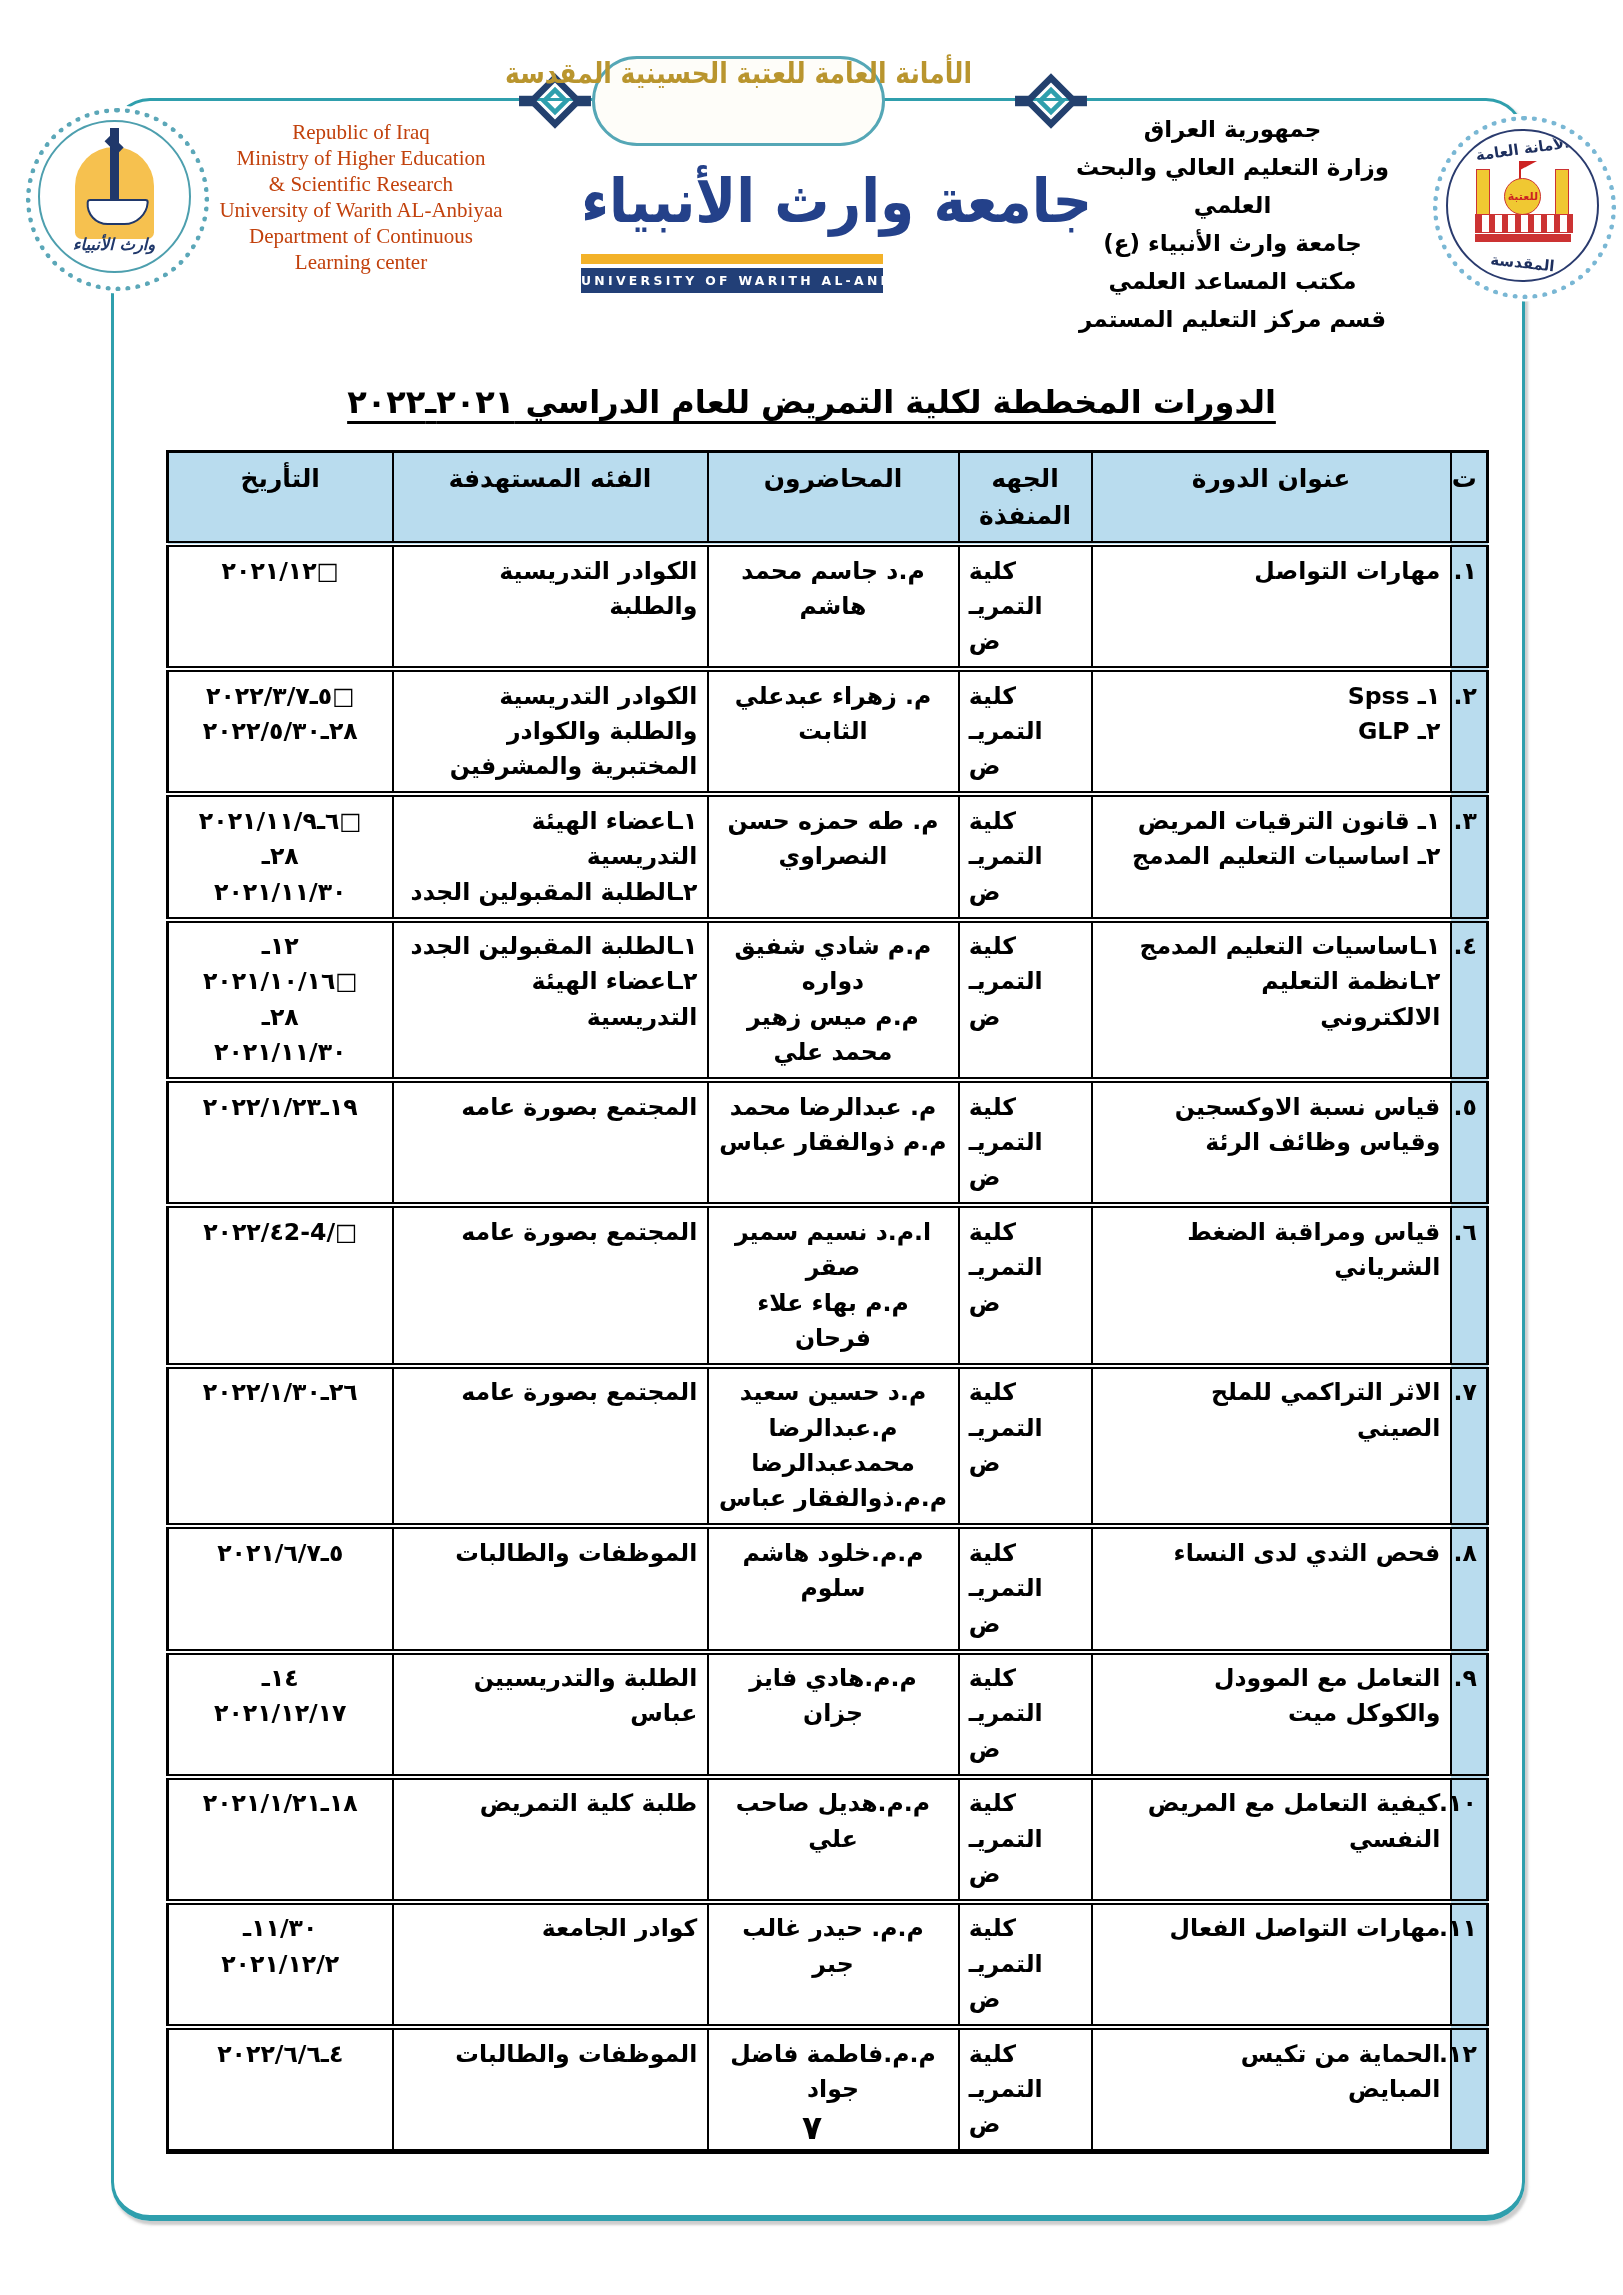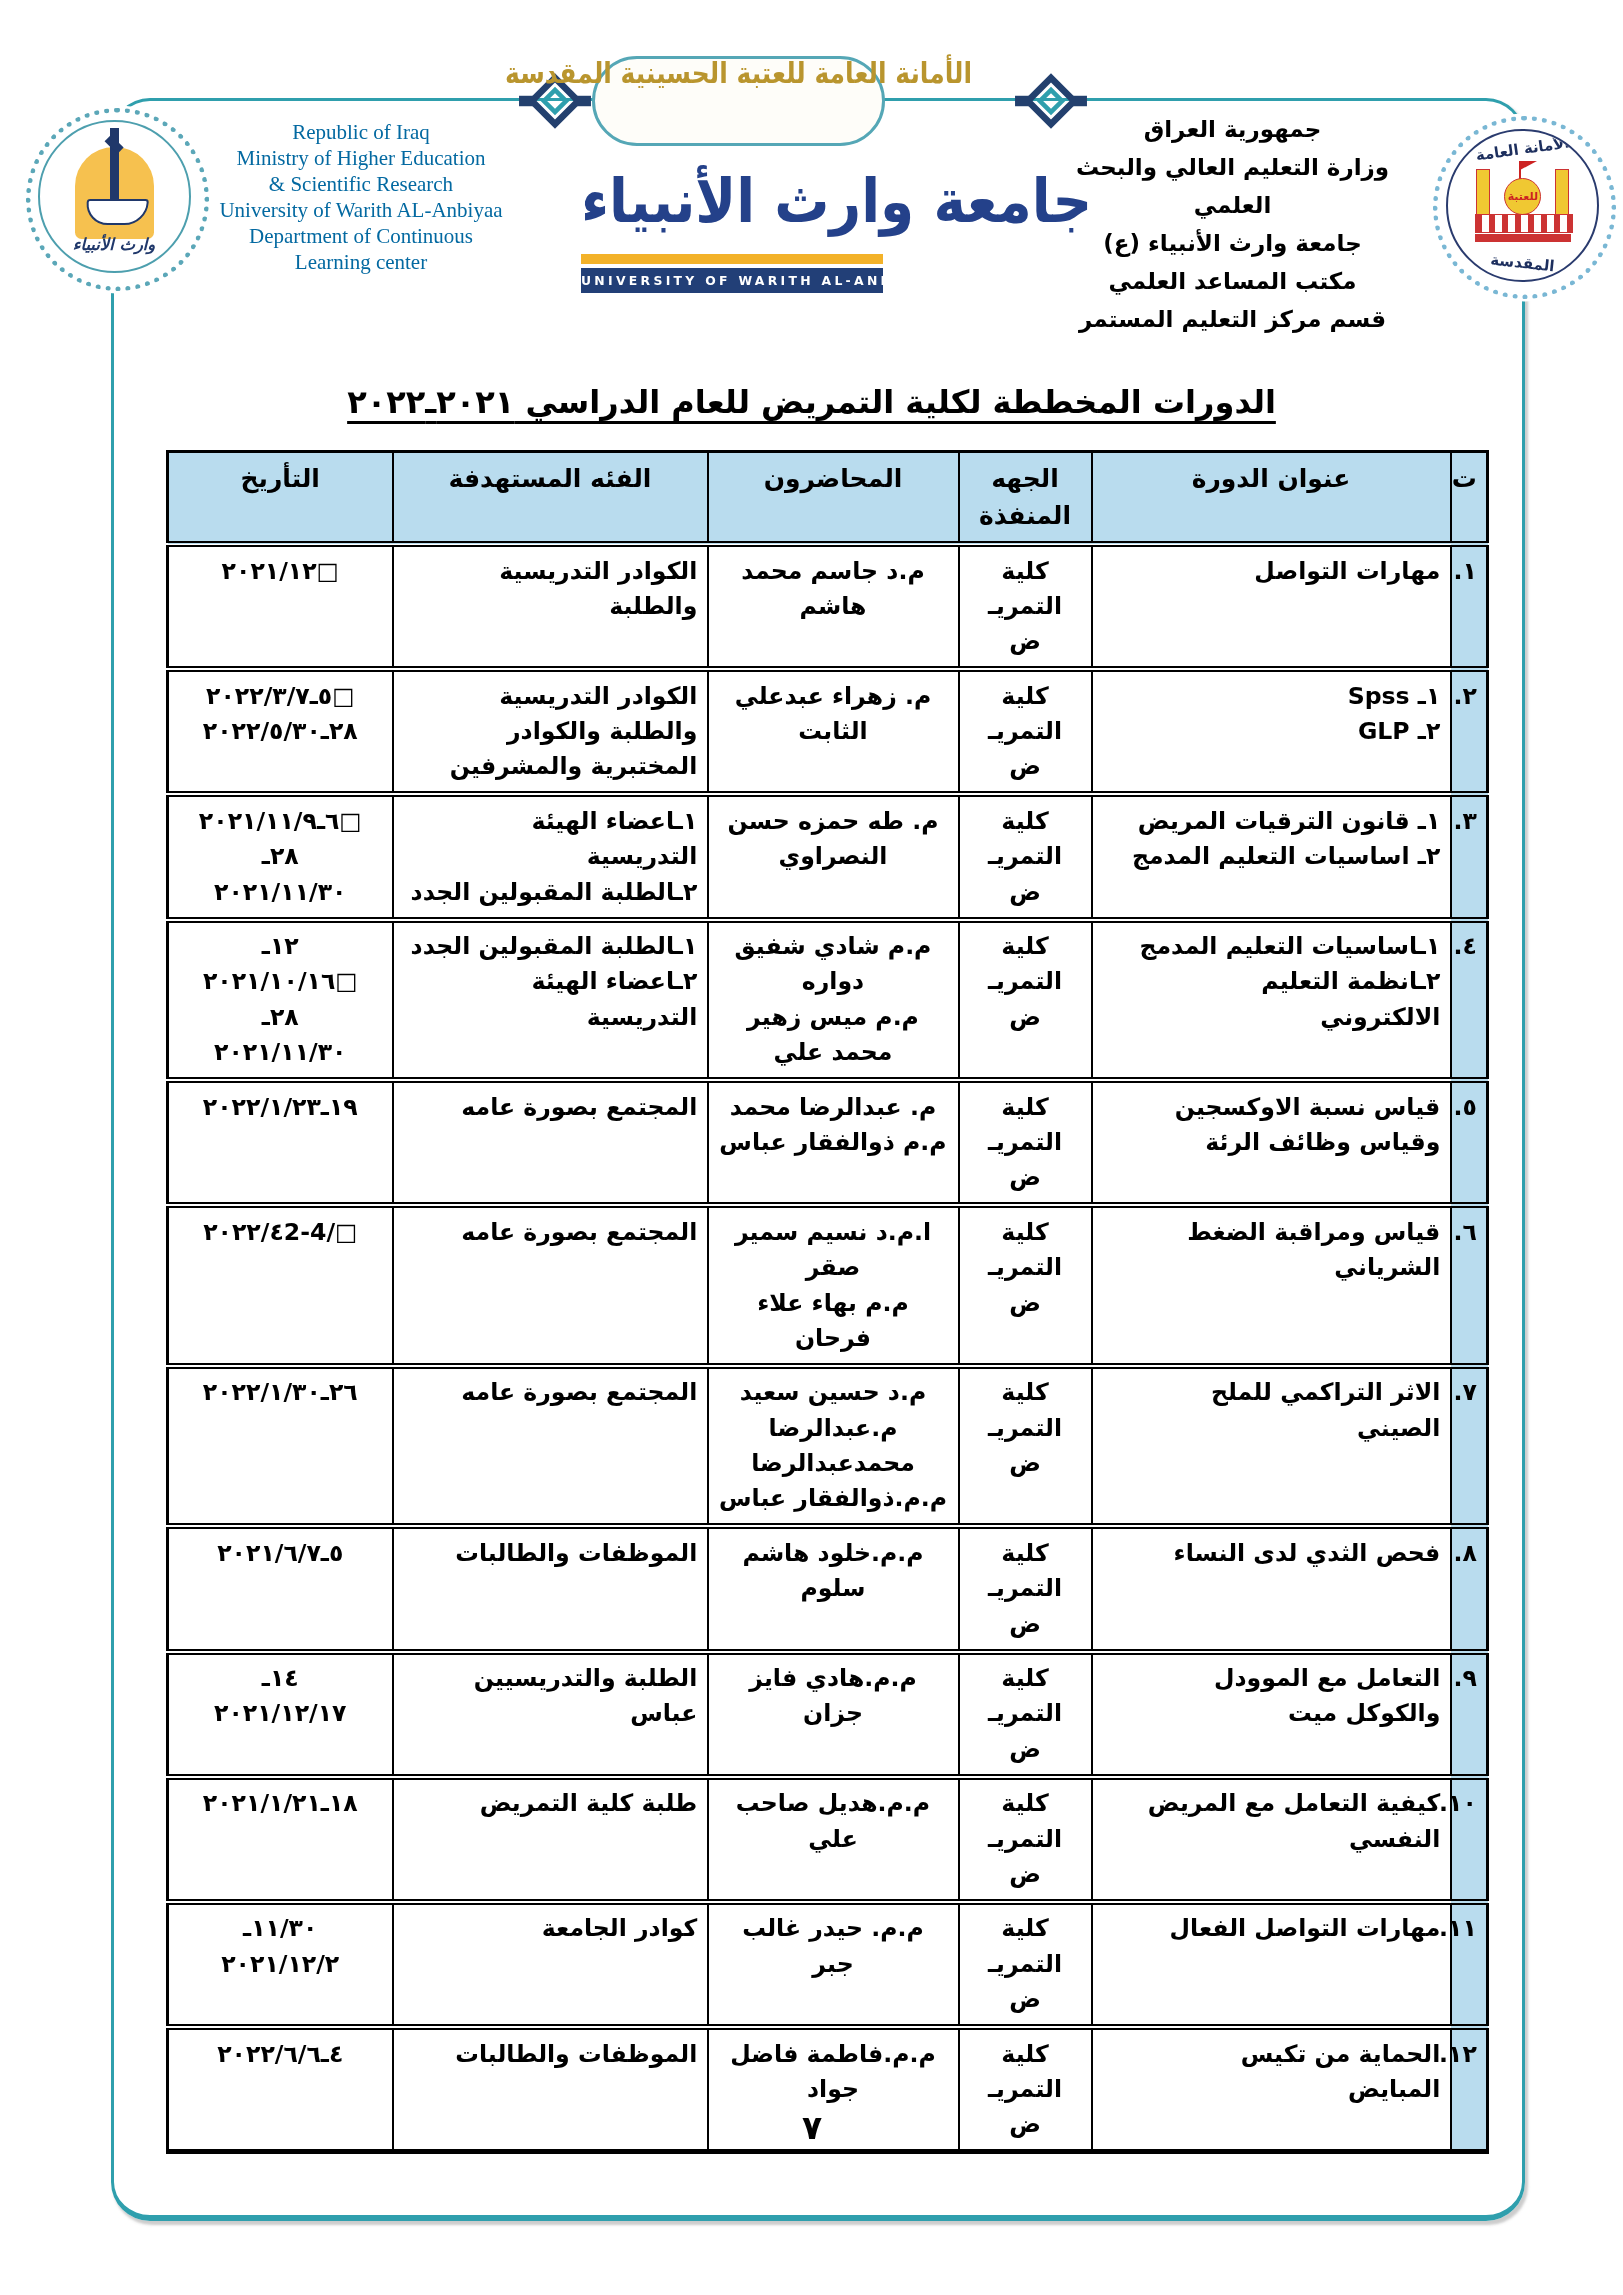--- a/index.html
+++ b/index.html
@@ -95,21 +95,21 @@
   .flag-pole{position:absolute;left:46px;top:-7.9px;width:2px;height:18.3px;background:#cc2222;}
   .base{
     position:absolute;left:1.3px;bottom:9.2px;width:96px;height:17px;
     background:repeating-linear-gradient(90deg,#cc3333 0 6.5px,#fff 6.5px 13px);
     border:1.3px solid #cc3333;
   }
   .base2{position:absolute;left:1.3px;bottom:0;width:96px;height:7.9px;background:#cc3333;}
   
   .hdr-en{
     position:absolute;left:194px;top:119px;width:334px;text-align:center;
-    font-family:"Liberation Serif",serif;font-size:21px;line-height:26px;color:#0369a1;
+    font-family:"Liberation Serif",serif;font-size:21px;line-height:26px;color:#c2410c;
   }
   .hdr-ar{
     position:absolute;left:1056px;top:110px;width:353px;text-align:center;
     direction:rtl;font-weight:bold;font-size:23px;line-height:38px;color:#000;
   }
   
   .doc-title{
     position:absolute;left:249px;top:383px;width:1125px;text-align:center;
     direction:rtl;font-weight:bold;font-size:32px;color:#000;
     text-decoration:underline;text-underline-offset:7.9px;text-decoration-thickness:2.6px;
@@ -121,21 +121,21 @@
   }
   table.grid{border:3.3px solid #000;border-bottom-width:5.9px;}
   .grid th,.grid td{
     border:2px solid #000;font-weight:bold;font-size:23.6px;line-height:1.5;
     padding:6.5px 9.2px;vertical-align:top;white-space:pre-line;color:#000;
   }
   .grid tbody td{border-top:6.5px double #000;}
   .grid th{background:#b9dcee;text-align:center;font-size:25px;}
   .grid td.c-idx{background:#b9dcee;text-align:center;}
   .grid td.c-course{text-align:right;}
-  .grid td.c-agency{text-align:center;margin-top:44px;}
+  .grid td.c-agency{text-align:left;margin-top:44px;}
   .grid td.c-lect{text-align:center;}
   .grid td.c-target{text-align:right;}
   .grid td.c-date{text-align:center;}
   
   .page-num{
     position:absolute;left:786px;top:2108px;width:52px;text-align:center;
     font-size:33px;font-weight:bold;color:#000;
   }
 </style>
 </head>

